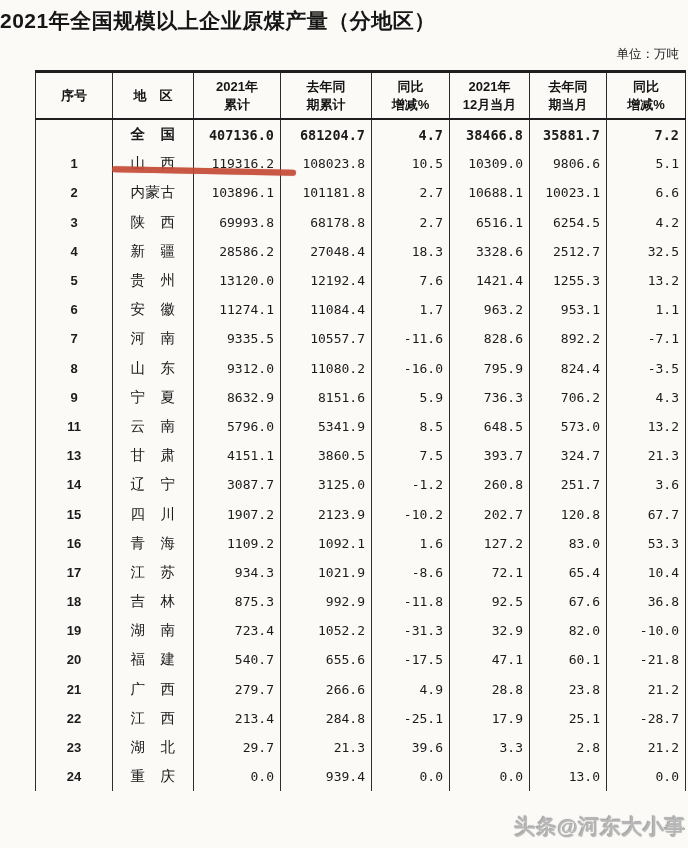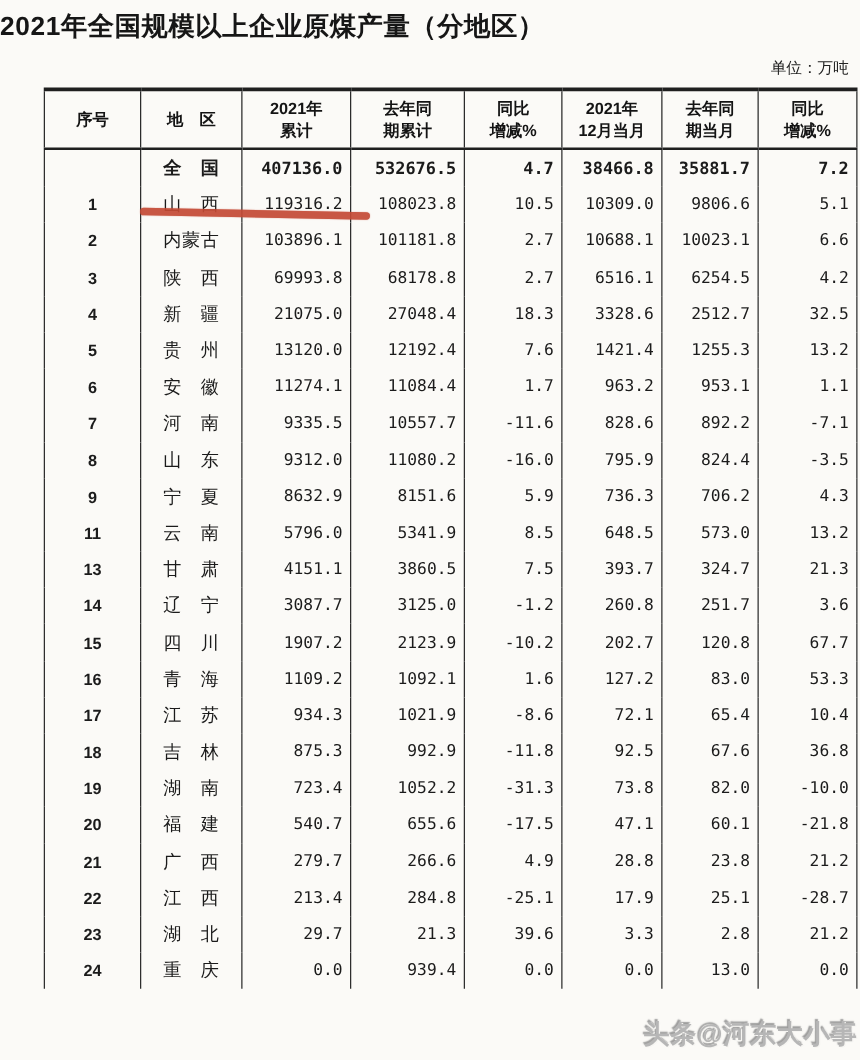--- a/index.html
+++ b/index.html
@@ -128,21 +128,21 @@
 期当月</th>
           <th>同比
 增减%</th>
         </tr>
     </thead>
     <tbody id="body-rows">
         <tr class="bold-row">
           <td class="c-seq"></td>
           <td class="c-region"><span class="region-name">全　国</span></td>
           <td class="c-num">407136.0</td>
-          <td class="c-num">532676.5</td>
+          <td class="c-num">681204.7</td>
           <td class="c-num">4.7</td>
           <td class="c-num">38466.8</td>
           <td class="c-num">35881.7</td>
           <td class="c-num">7.2</td>
         </tr>
         <tr>
           <td class="c-seq">1</td>
           <td class="c-region"><span class="region-name">山　西</span></td>
           <td class="c-num">119316.2</td>
           <td class="c-num">108023.8</td>
@@ -167,21 +167,21 @@
           <td class="c-num">69993.8</td>
           <td class="c-num">68178.8</td>
           <td class="c-num">2.7</td>
           <td class="c-num">6516.1</td>
           <td class="c-num">6254.5</td>
           <td class="c-num">4.2</td>
         </tr>
         <tr>
           <td class="c-seq">4</td>
           <td class="c-region"><span class="region-name">新　疆</span></td>
-          <td class="c-num">21075.0</td>
+          <td class="c-num">28586.2</td>
           <td class="c-num">27048.4</td>
           <td class="c-num">18.3</td>
           <td class="c-num">3328.6</td>
           <td class="c-num">2512.7</td>
           <td class="c-num">32.5</td>
         </tr>
         <tr>
           <td class="c-seq">5</td>
           <td class="c-region"><span class="region-name">贵　州</span></td>
           <td class="c-num">13120.0</td>
@@ -300,21 +300,21 @@
           <td class="c-num">92.5</td>
           <td class="c-num">67.6</td>
           <td class="c-num">36.8</td>
         </tr>
         <tr>
           <td class="c-seq">19</td>
           <td class="c-region"><span class="region-name">湖　南</span></td>
           <td class="c-num">723.4</td>
           <td class="c-num">1052.2</td>
           <td class="c-num">-31.3</td>
-          <td class="c-num">73.8</td>
+          <td class="c-num">32.9</td>
           <td class="c-num">82.0</td>
           <td class="c-num">-10.0</td>
         </tr>
         <tr>
           <td class="c-seq">20</td>
           <td class="c-region"><span class="region-name">福　建</span></td>
           <td class="c-num">540.7</td>
           <td class="c-num">655.6</td>
           <td class="c-num">-17.5</td>
           <td class="c-num">47.1</td>

